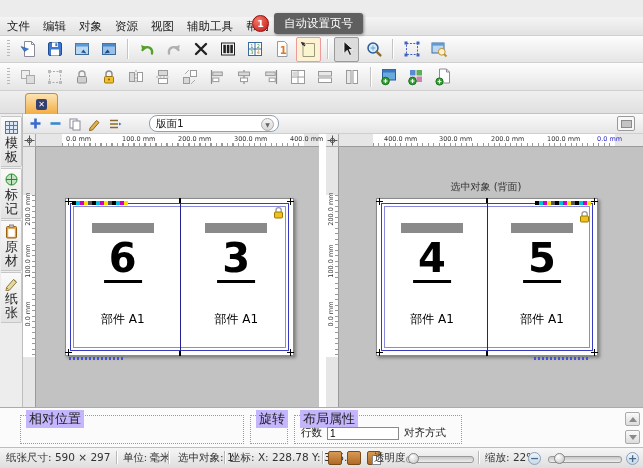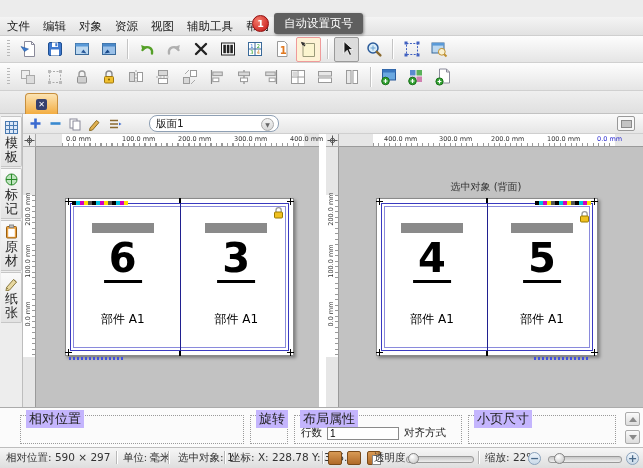--- a/index.html
+++ b/index.html
@@ -577,34 +577,31 @@
       <span class="gbl">旋转</span>
     </div>
     <div class="gb" style="left:294px;width:166px;">
       <span class="gbl">布局属性</span>
       <div class="gbrow">
         <span>行数</span>
         <input value="1" style="">
         <span>对齐方式</span>
       </div>
     </div>
-    <div class="gb" style="left:468px;width:146px;">
-      <span class="gbl">小页尺寸</span>
-    </div>
     <div class="scrbtn" style="top:4px;">
         <span class="tri-up"></span>
       </div>
     <div class="scrbtn" style="top:22px;">
         <span class="tri-dn"></span>
       </div>
   </div>
 
   <div class="status">
     <span class="st" style="left:6px;">
-      <span>相对位置:</span>
+      <span>纸张尺寸:</span>
       <span>590 × 297</span>
     </span>
     <span class="ssep" style="left:116px;"></span>
     <span class="st" style="left:123px;font-family:Liberation Serif, serif;">
       <span>单位:</span>
       <span>毫米</span>
     </span>
     <span class="ssep" style="left:168px;"></span>
     <span class="st" style="left:178px;">
       <span>选中对象:</span>

